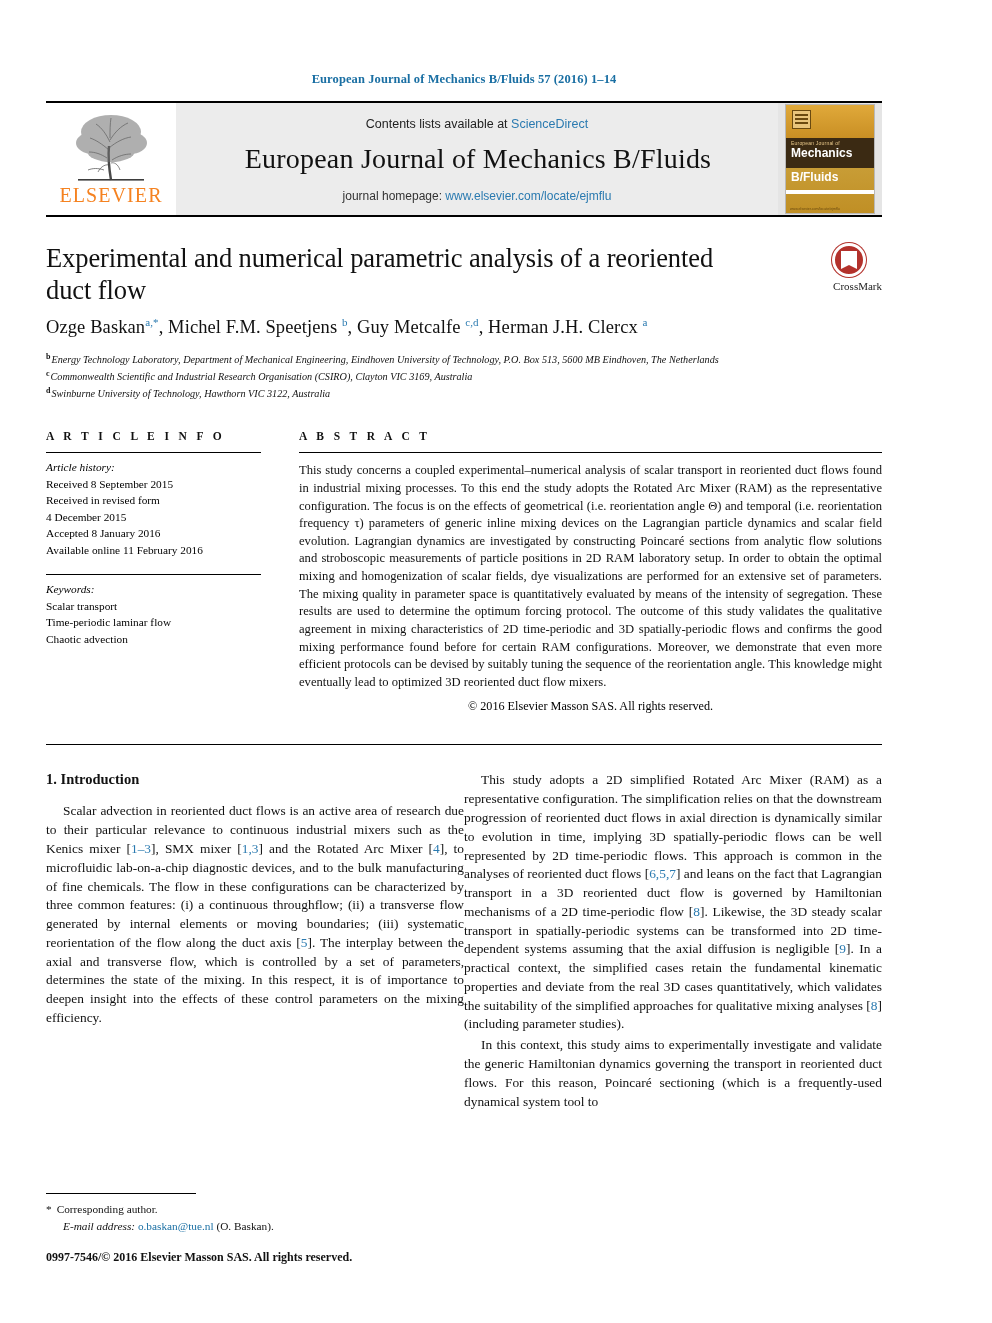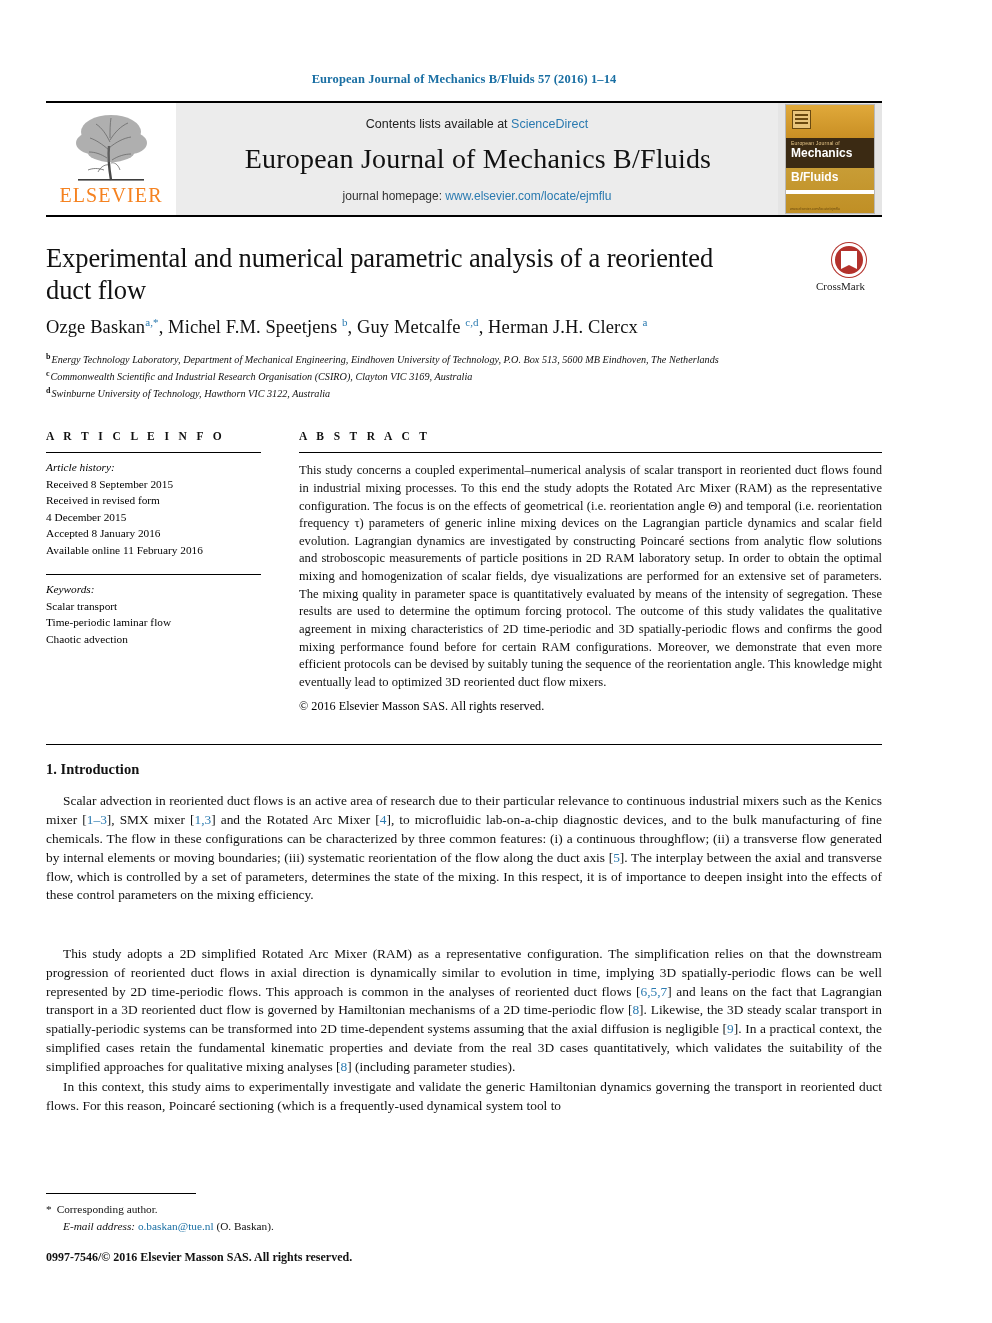--- a/index.html
+++ b/index.html
@@ -157,21 +157,21 @@
   
   .title-block {
     margin-top: 26px;
     position: relative;
   }
   .crossmark {
     position: absolute;
     right: 0;
     top: 0;
     width: 66px;
-    text-align: left;
+    text-align: right;
   }
   .crossmark-badge {
     width: 34px; height: 34px;
     margin: 0 auto 3px auto;
     border-radius: 50%;
     background: #b3322c;
     position: relative;
     box-shadow: inset 0 0 0 3px #ffffff, 0 0 0 1px #b3322c;
   }
   .crossmark-badge:before {
@@ -251,36 +251,34 @@
   .info-gap { height: 16px; }
   .abstract-body {
     font-family:"Liberation Serif", serif;
     font-size: 12.6px;
     line-height: 1.40;
     text-align: justify;
     padding-top: 9px;
     color:#111;
   }
   .copyright {
-    text-align: left;
+    text-align: center;
     font-family:"Liberation Serif", serif;
     font-size: 12.2px;
     margin-top: 8px;
   }
 
   
   .divider-rule {
     margin-top: 30px;
     border-top: 1px solid #000;
   }
   .body-cols {
-    margin-top: 16px;
-    display: flex;
-    gap: 38px;
-    flex-direction: column;
+    margin-top: 26px;
+    display: flex;
   }
   .bcol { flex: 1 1 0; }
   .h2 {
     font-family:"Liberation Serif", serif;
     font-weight: bold;
     font-size: 14.5px;
     margin: 0 0 14px 0;
     color:#111;
   }
   .para {

